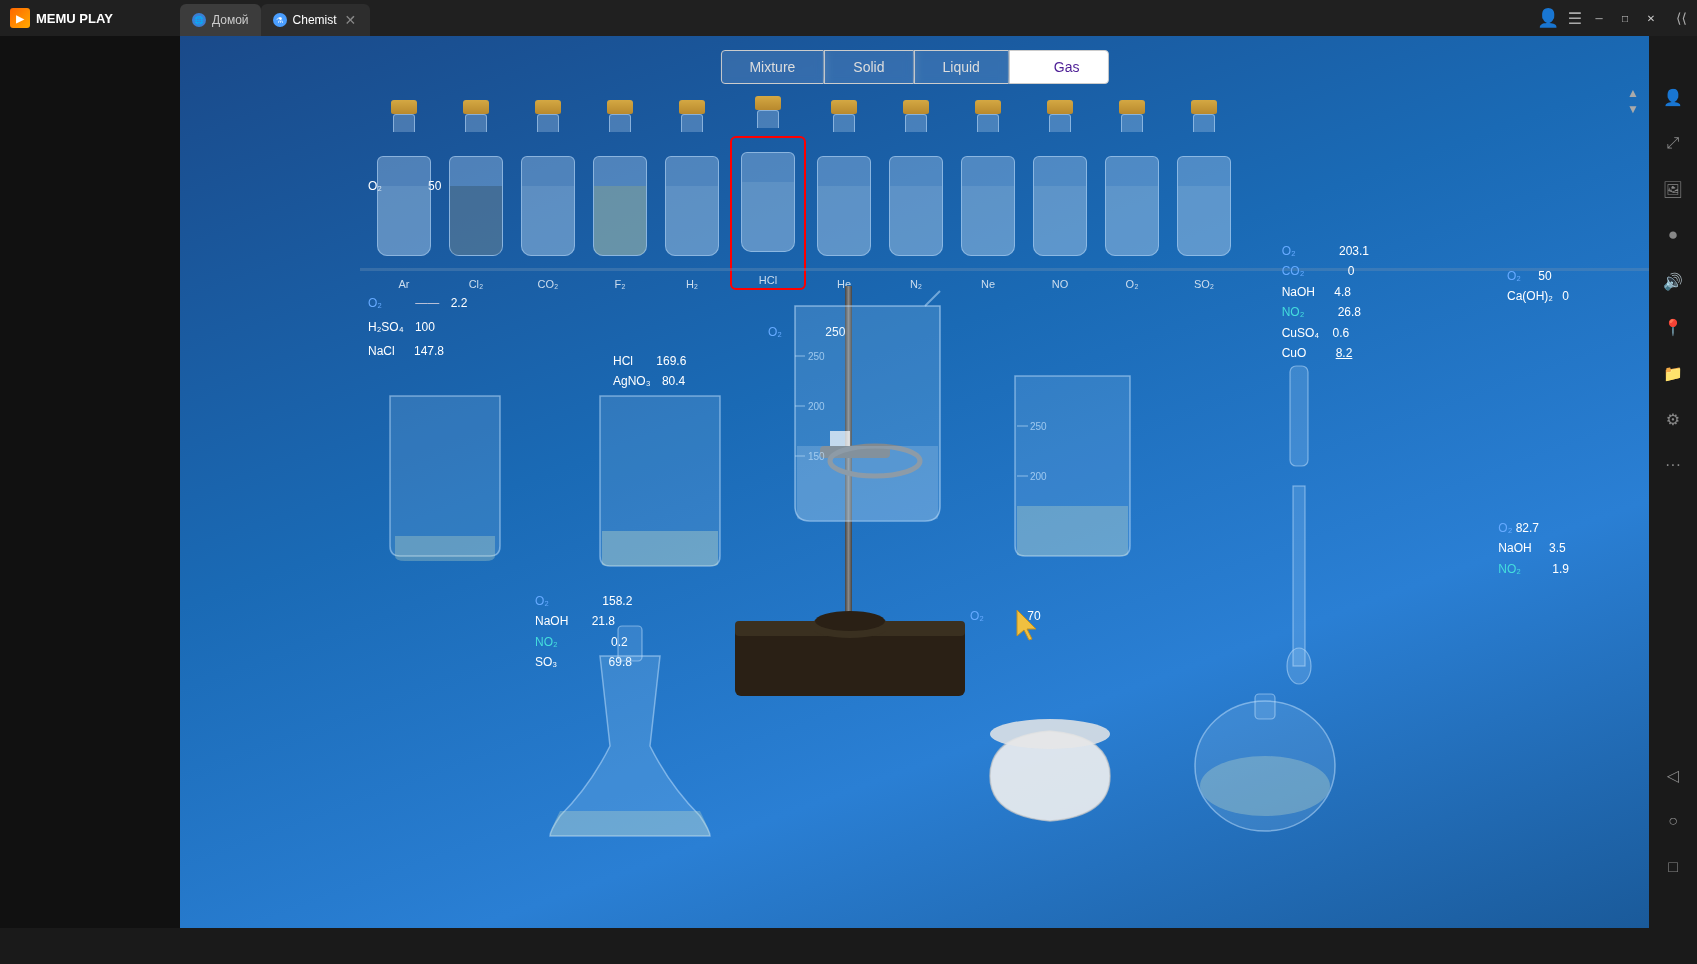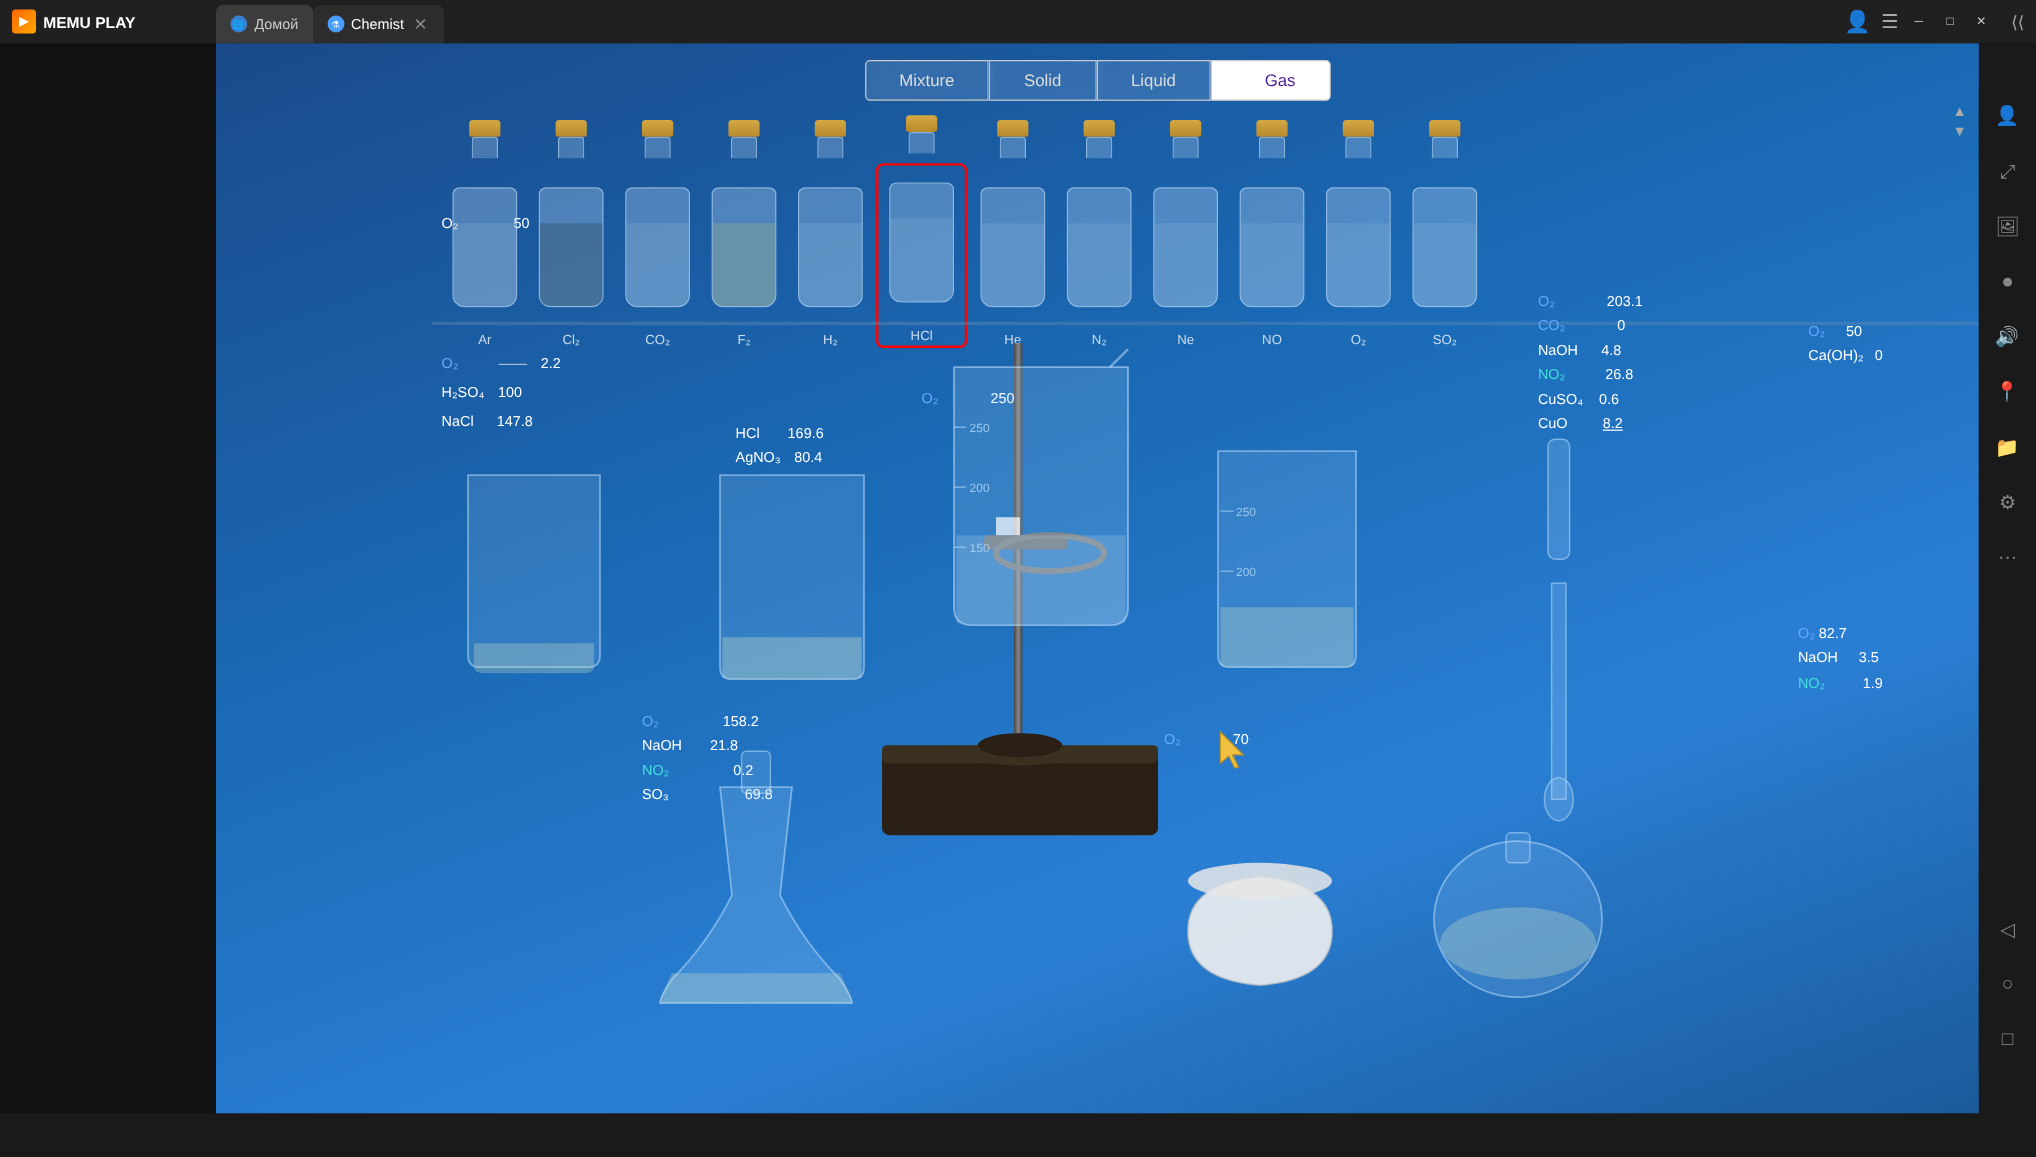--- a/index.html
+++ b/index.html
@@ -562,21 +562,21 @@
       <div>
         <span>NaOH</span>
         <span style="margin-left:20px;">21.8</span>
       </div>
       <div>
         <span class="text-cyan">NO₂</span>
         <span style="margin-left:50px;">0.2</span>
       </div>
       <div>
         <span>SO₃</span>
-        <span style="margin-left:60px;text-align:center;">69.8</span>
+        <span style="margin-left:48px;text-align:center;">69.8</span>
       </div>
     </div>
 
     <div class="text-overlay" style="top:570px;left:790px;">
       <span class="text-blue">O₂</span>
       <span style="margin-left:40px;">70</span>
     </div>
 
     <svg style="position:absolute;top:240px;left:0;right:0;width:100%;height:680px;pointer-events:none;">
 

